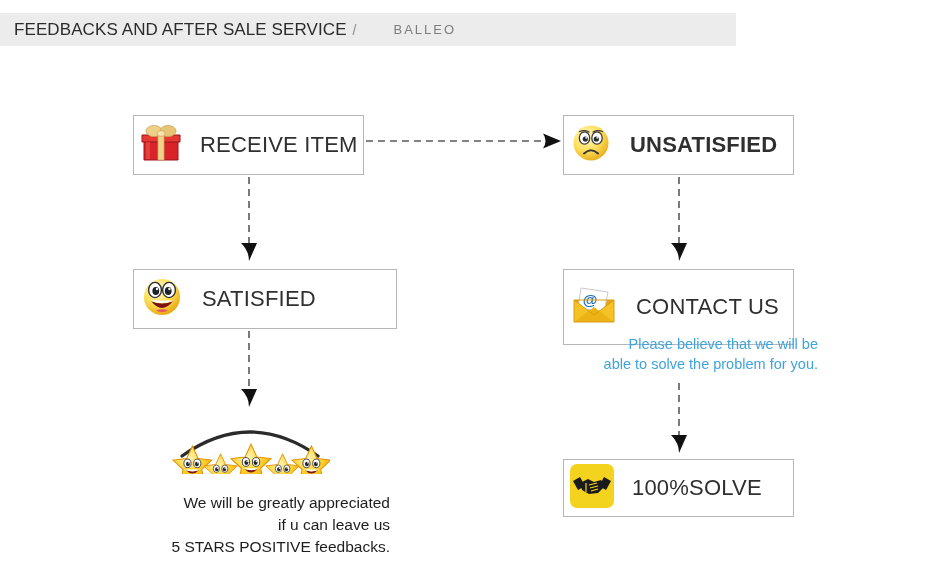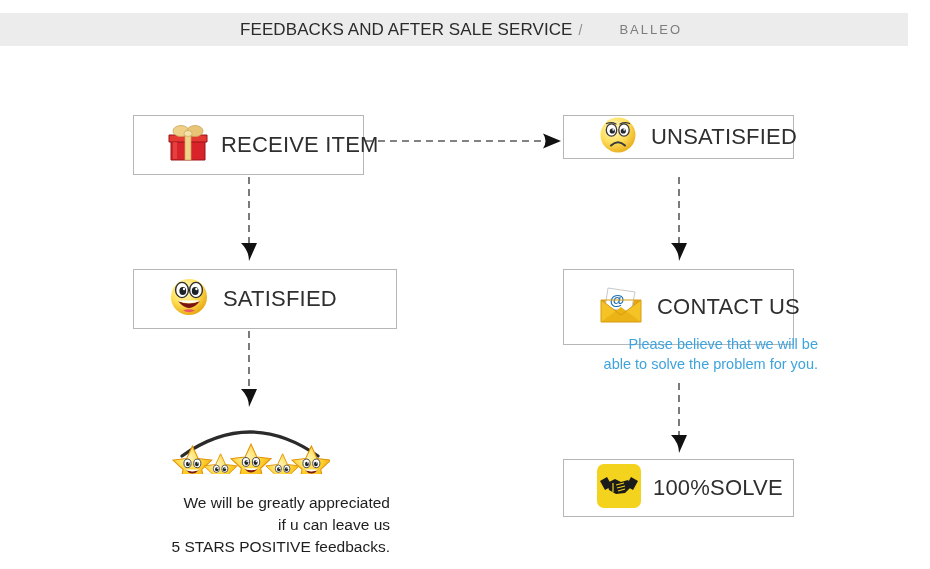--- a/index.html
+++ b/index.html
@@ -14,26 +14,25 @@
     overflow: hidden;
     font-family: "Liberation Sans", sans-serif;
     -webkit-font-smoothing: antialiased;
   }
 
   
   .header-bar {
     position: absolute;
     left: 0;
     top: 13px;
-    width: 908px;
+    width: 736px;
     height: 33px;
     background: #ececec;
     display: flex;
     align-items: center;
-    justify-content: center;
   }
   .header-title {
     margin-left: 14px;
     font-size: 17px;
     color: #2b2b2b;
     letter-spacing: .1px;
     white-space: nowrap;
   }
   .header-sep {
     margin: 0 5px 0 6px;
@@ -48,37 +47,38 @@
   }
 
   
   .node {
     position: absolute;
     box-sizing: border-box;
     border: 1px solid #b6b6b6;
     background: #ffffff;
     display: flex;
     align-items: center;
-    padding-left: 33px;
+    padding-left: 6px;
+    gap: 6px;
   }
   .node-label {
     font-size: 22px;
     color: #2f2f2f;
     white-space: nowrap;
     letter-spacing: .2px;
   }
   .node-icon {
     flex: 0 0 auto;
     display: block;
     margin-right: 12px;
   }
 
   #node-receive   { left: 133px; top: 115px; width: 231px; height: 60px; }
   #node-satisfied { left: 133px; top: 269px; width: 264px; height: 60px; }
-  #node-unsat     { left: 563px; top: 115px; width: 231px; height: 44px; }
+  #node-unsat     { left: 563px; top: 115px; width: 231px; height: 60px; font-weight: bold; }
   #node-contact   { left: 563px; top: 269px; width: 231px; height: 76px; }
   #node-solve     { left: 563px; top: 459px; width: 231px; height: 58px; }
 
   
   .arrow { position: absolute; }
   .arrow svg { display: block; overflow: visible; }
 
   #arrow-receive-unsat   { left: 366px; top: 131px; }
   #arrow-receive-satis   { left: 235px; top: 177px; }
   #arrow-satis-stars     { left: 235px; top: 331px; }

